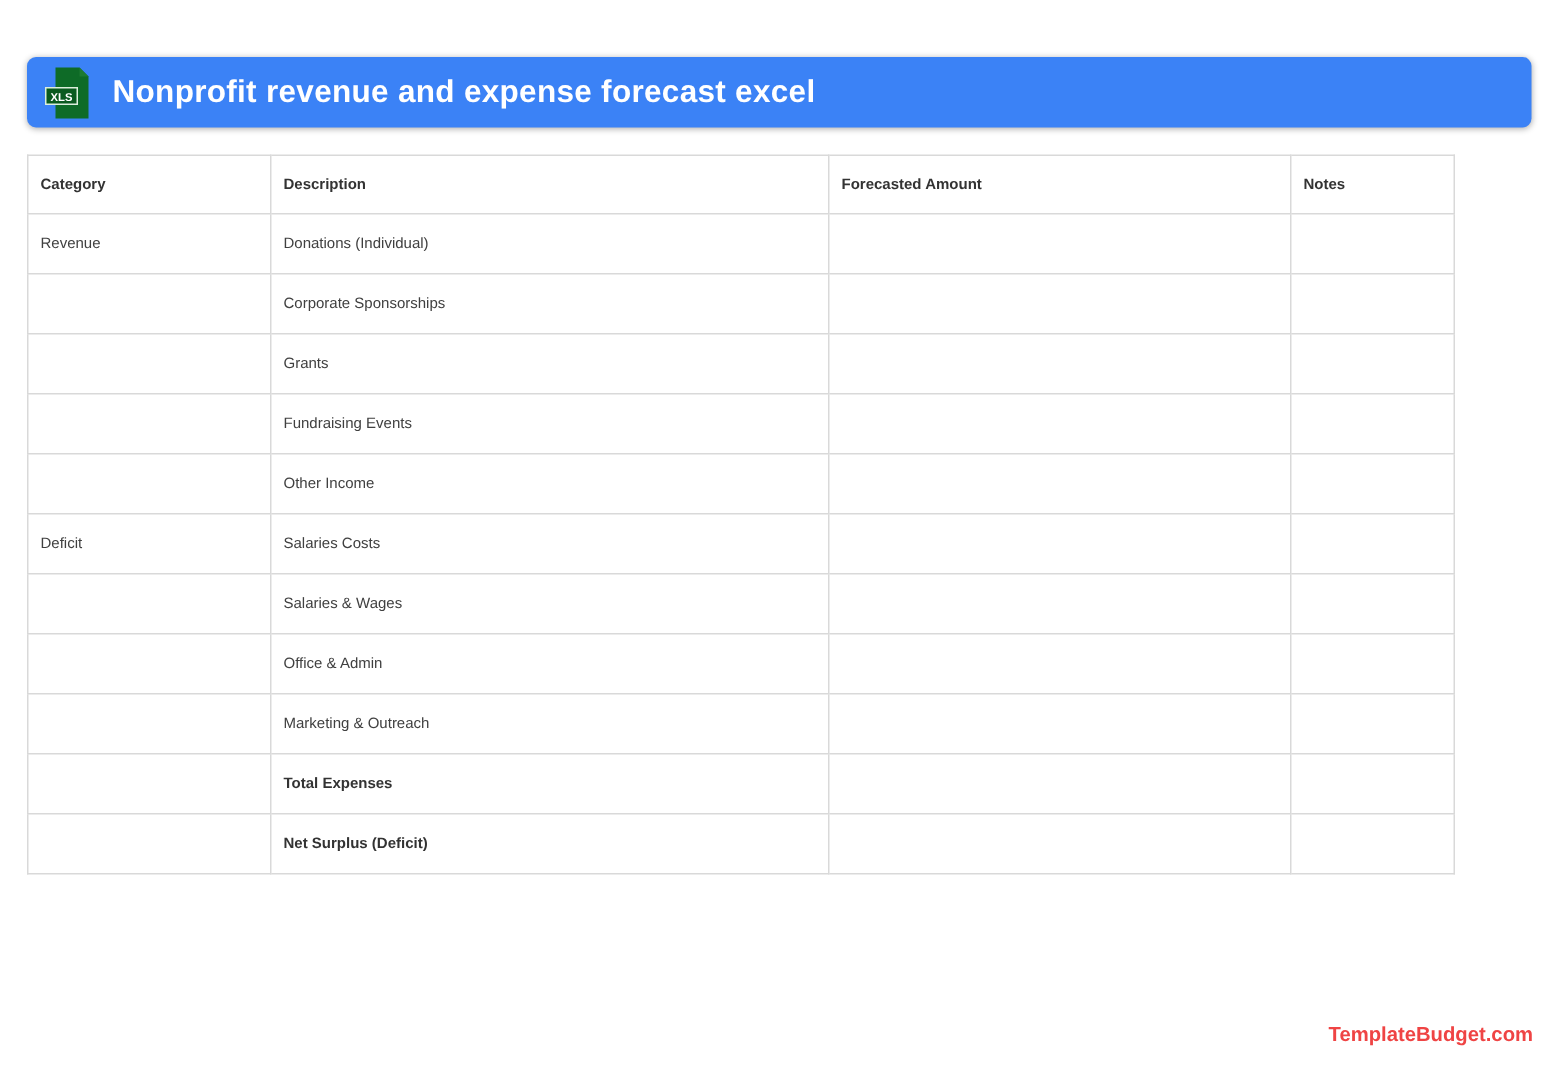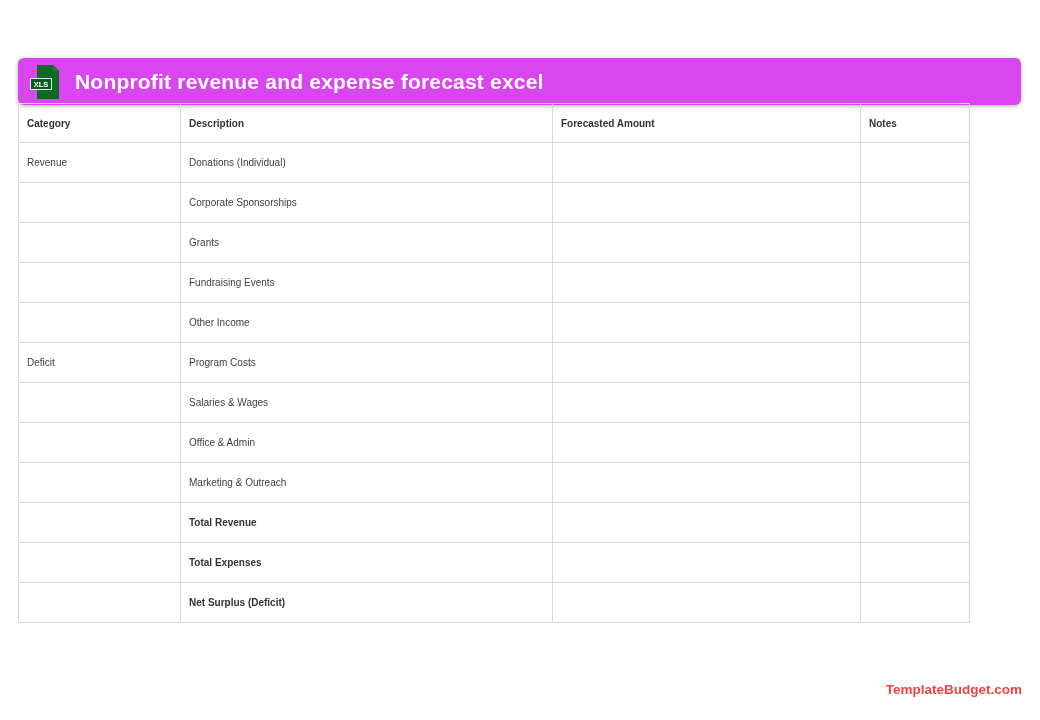--- a/index.html
+++ b/index.html
@@ -69,21 +69,21 @@
     font-size: 13.5px;
     color: #ef4444;
     font-weight: bold;
   }
 </style>
 </head>
 <body>
 
 <div class="page">
 
-  <div class="banner" style="background: #d946ef; margin-top: 20px;">
+  <div class="banner" style="background: #3b82f6;">
     <span class="icon-wrap">
       <svg width="32" height="36" viewBox="0 0 32 36" aria-hidden="true">
         <path d="M7 1 L23 1 L29 7 L29 35 L7 35 Z" fill="#0e6b27"></path>
         <path d="M23 1 L23 7 L29 7 Z" fill="#1d7a33"></path>
         <rect x="0.5" y="14.5" width="21" height="11" fill="#0a5a1f" stroke="#dcefdc" stroke-width="1"></rect>
         <text x="11" y="23" text-anchor="middle" font-size="7.5" font-weight="bold" font-family="Liberation Sans, sans-serif" fill="#ffffff">XLS</text>
       </svg>
     </span>
     <span class="banner-title">Nonprofit revenue and expense forecast excel</span>
   </div>
@@ -129,21 +129,21 @@
     <td></td>
   </tr>
         <tr>
     <td></td>
     <td>Other Income</td>
     <td></td>
     <td></td>
   </tr>
         <tr>
     <td>Deficit</td>
-    <td>Program Costs</td>
+    <td>Salaries Costs</td>
     <td></td>
     <td></td>
   </tr>
         <tr>
     <td></td>
     <td>Salaries &amp; Wages</td>
     <td></td>
     <td></td>
   </tr>
         <tr>
@@ -153,26 +153,20 @@
     <td></td>
   </tr>
         <tr>
     <td></td>
     <td>Marketing &amp; Outreach</td>
     <td></td>
     <td></td>
   </tr>
         <tr class="bold-row">
     <td></td>
-    <td>Total Revenue</td>
-    <td></td>
-    <td></td>
-  </tr>
-        <tr class="bold-row">
-    <td></td>
     <td>Total Expenses</td>
     <td></td>
     <td></td>
   </tr>
         <tr class="bold-row">
     <td></td>
     <td>Net Surplus (Deficit)</td>
     <td></td>
     <td></td>
   </tr>

